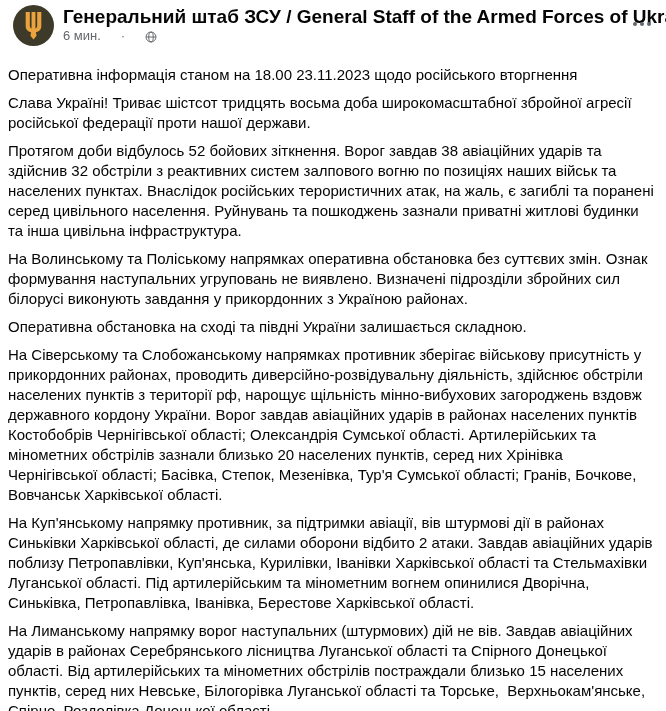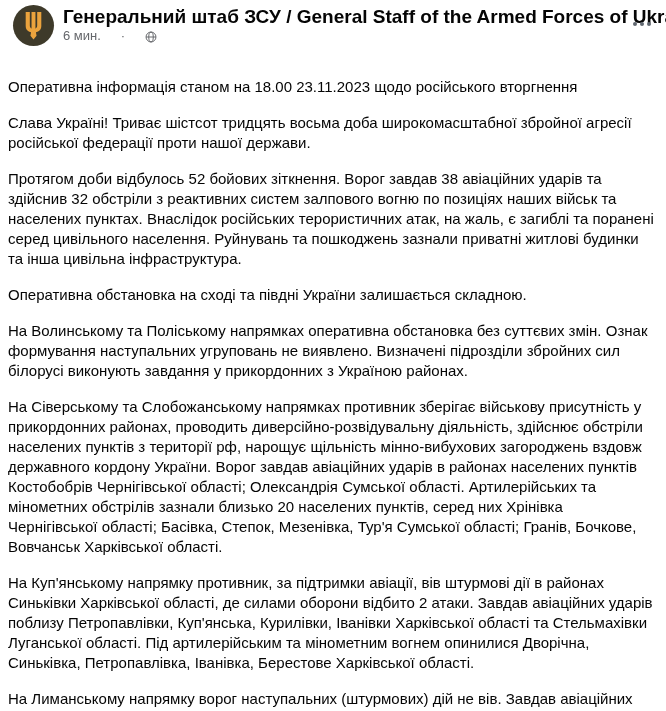--- a/index.html
+++ b/index.html
@@ -90,21 +90,21 @@
     display: block;
   }
   
   .post-body {
     padding: 15px 12px 4px 8px;
     font-size: 15px;
     line-height: 20px;
     color: #050505;
   }
   .post-body p {
-    margin: 16px 0 8px 0;
+    margin: 4px 0 8px 0;
     white-space: pre-wrap;
   }
   .post-body p:last-child { margin-bottom: 0; }
 </style>
 </head>
 <body>
 
 <div class="post">
 
   <div class="post-header">
@@ -143,20 +143,20 @@
           <i></i>
         </span>
     </button>
 
   </div>
 
   <div class="post-body">
     <p>Оперативна інформація станом на 18.00 23.11.2023 щодо російського вторгнення</p>
     <p>Слава Україні! Триває шістсот тридцять восьма доба широкомасштабної збройної агресії російської федерації проти нашої держави.</p>
     <p>Протягом доби відбулось 52 бойових зіткнення. Ворог завдав 38 авіаційних ударів та здійснив 32 обстріли з реактивних систем залпового вогню по позиціях наших військ та населених пунктах. Внаслідок російських терористичних атак, на жаль, є загиблі та поранені серед цивільного населення. Руйнувань та пошкоджень зазнали приватні житлові будинки та інша цивільна інфраструктура.</p>
+    <p>На Волинському та Поліському напрямках оперативна обстановка без суттєвих змін. Ознак формування наступальних угруповань не виявлено. Визначені підрозділи збройних сил білорусі виконують завдання у прикордонних з Україною районах.</p>
     <p>Оперативна обстановка на сході та півдні України залишається складною.</p>
-    <p>На Волинському та Поліському напрямках оперативна обстановка без суттєвих змін. Ознак формування наступальних угруповань не виявлено. Визначені підрозділи збройних сил білорусі виконують завдання у прикордонних з Україною районах.</p>
     <p>На Сіверському та Слобожанському напрямках противник зберігає військову присутність у прикордонних районах, проводить диверсійно-розвідувальну діяльність, здійснює обстріли населених пунктів з території рф, нарощує щільність мінно-вибухових загороджень вздовж державного кордону України. Ворог завдав авіаційних ударів в районах населених пунктів Костобобрів Чернігівської області; Олександрія Сумської області. Артилерійських та мінометних обстрілів зазнали близько 20 населених пунктів, серед них Хрінівка Чернігівської області; Басівка, Степок, Мезенівка, Тур'я Сумської області; Гранів, Бочкове, Вовчанськ Харківської області.</p>
     <p>На Куп'янському напрямку противник, за підтримки авіації, вів штурмові дії в районах Синьківки Харківської області, де силами оборони відбито 2 атаки. Завдав авіаційних ударів поблизу Петропавлівки, Куп'янська, Курилівки, Іванівки Харківської області та Стельмахівки Луганської області. Під артилерійським та мінометним вогнем опинилися Дворічна, Синьківка, Петропавлівка, Іванівка, Берестове Харківської області.</p>
     <p>На Лиманському напрямку ворог наступальних (штурмових) дій не вів. Завдав авіаційних ударів в районах Серебрянського лісництва Луганської області та Спірного Донецької області. Від артилерійських та мінометних обстрілів постраждали близько 15 населених пунктів, серед них Невське, Білогорівка Луганської області та Торське,  Верхньокам'янське, Спірне, Роздолівка Донецької області.</p>
   </div>
 
 </div>
 
 </body></html>

